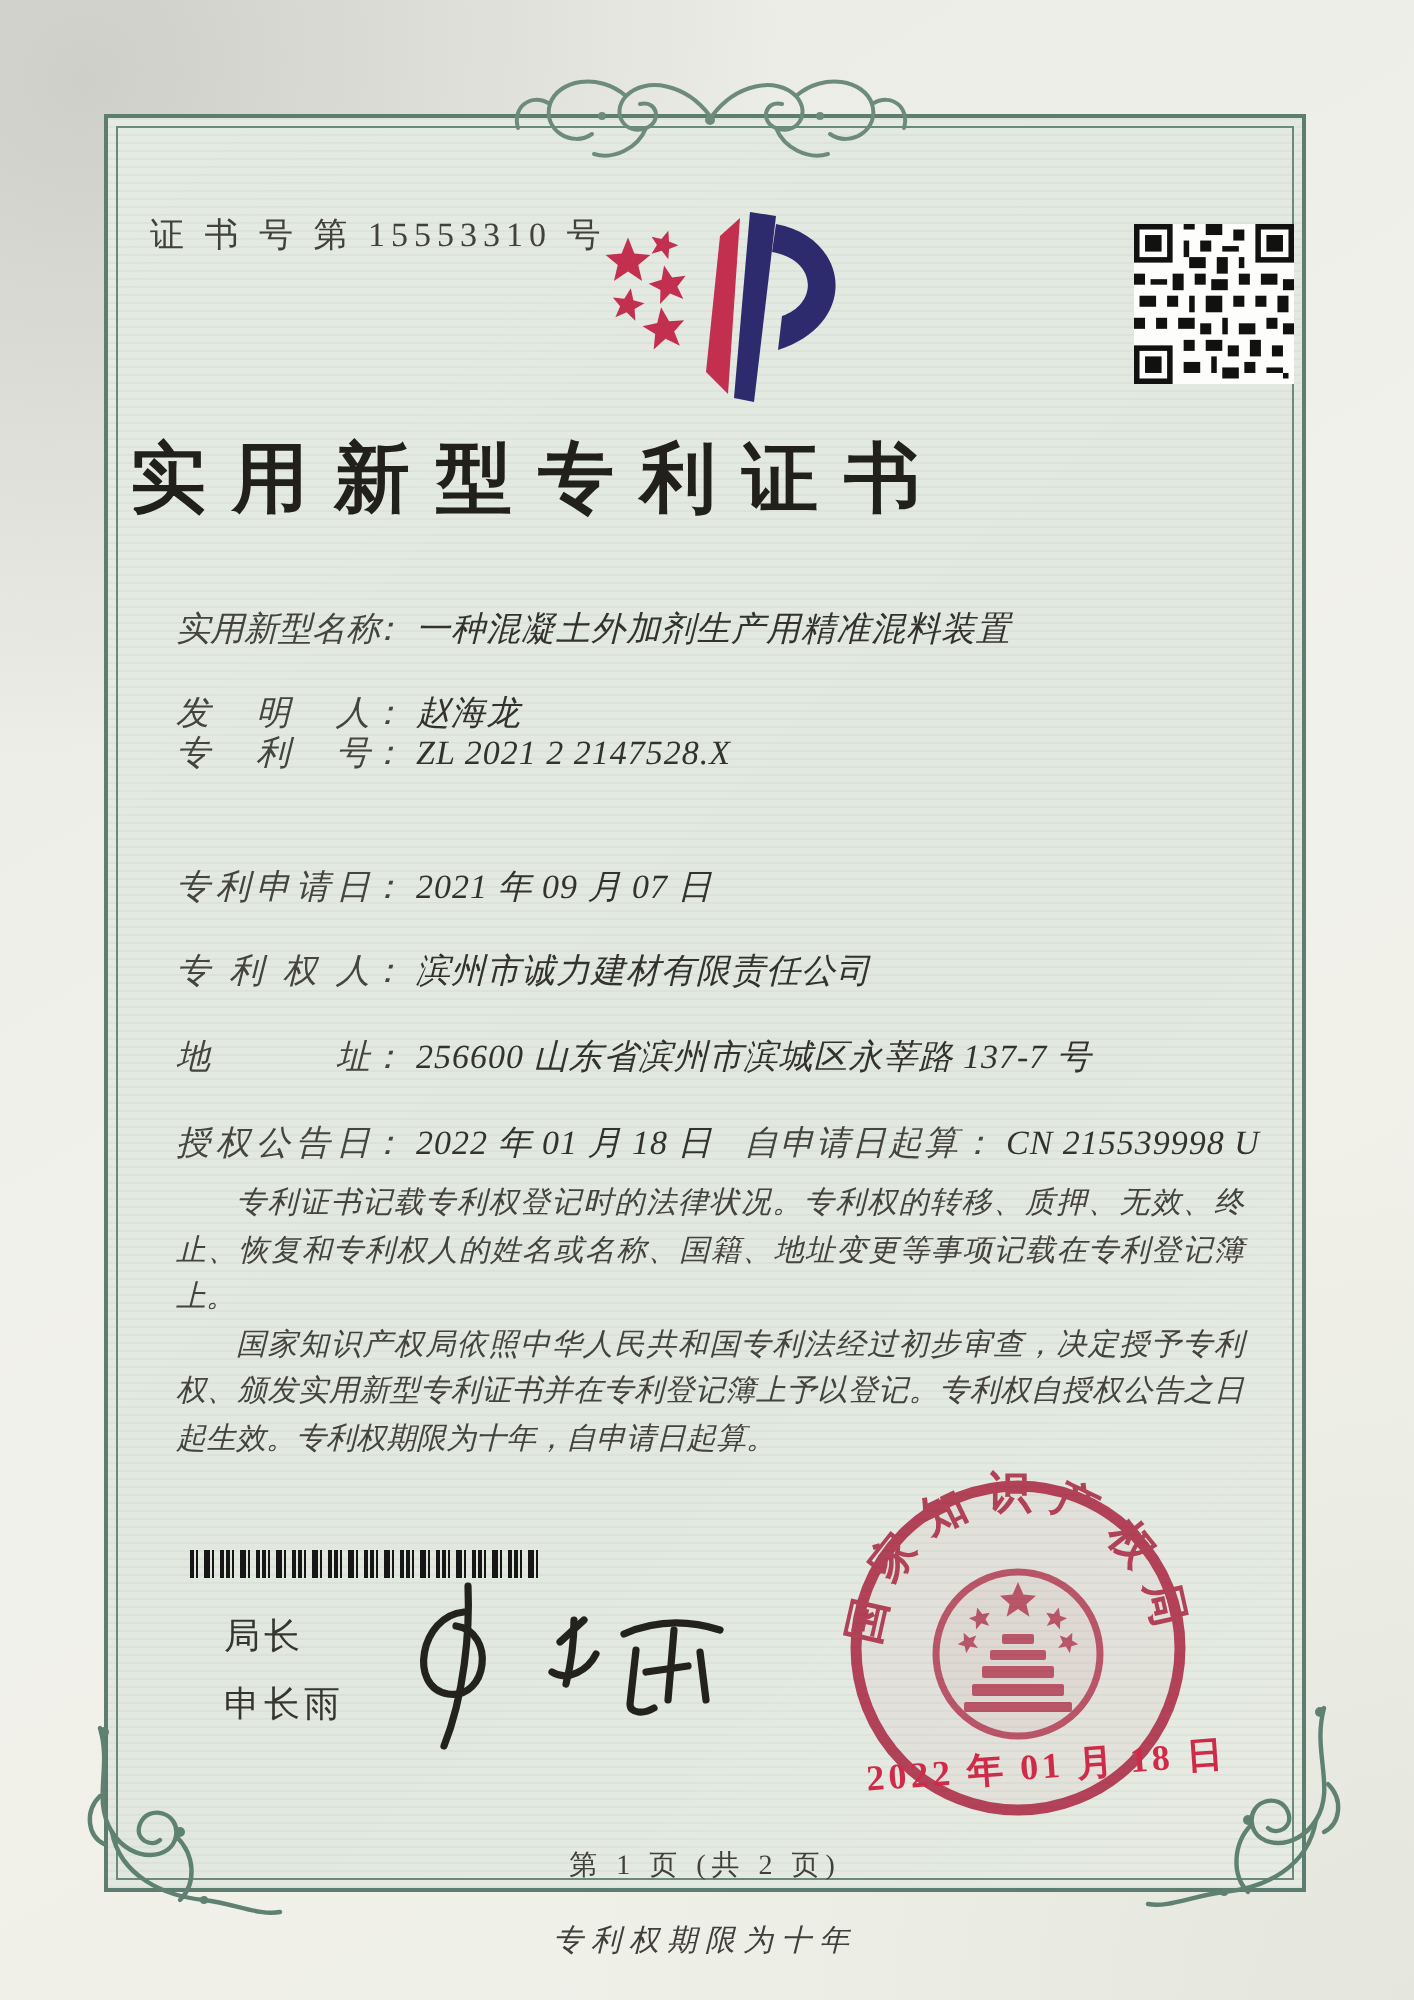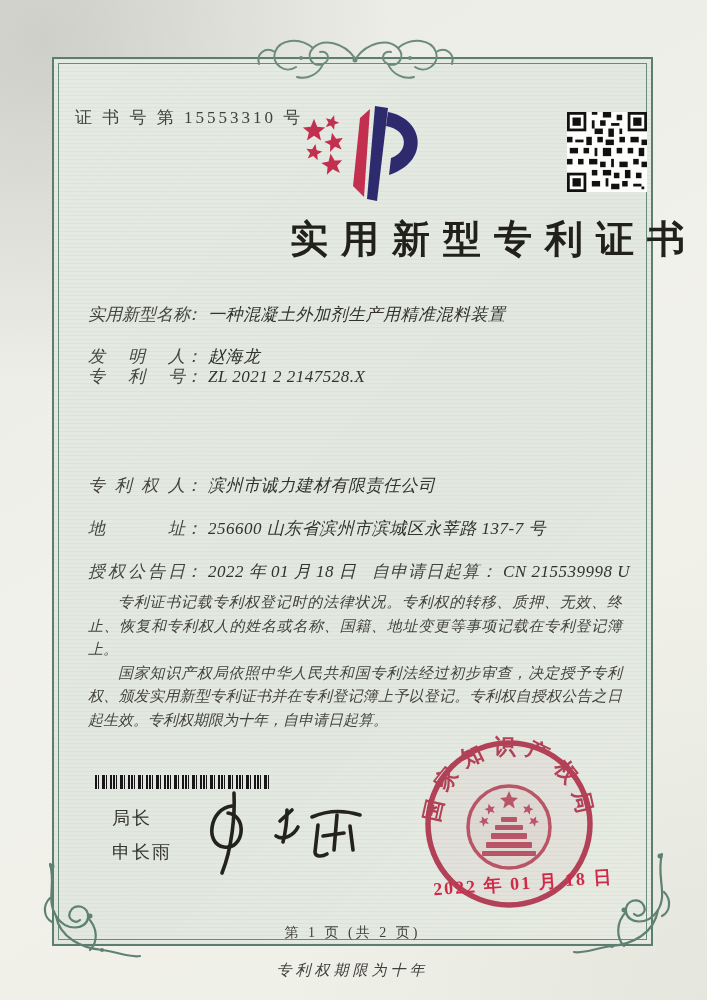--- a/index.html
+++ b/index.html
@@ -23,22 +23,22 @@
       linear-gradient(135deg,#e5eae2 0%,#e2e8e0 60%,#e7ebe2 100%);
     box-sizing:border-box;
   }
   .frame-inner{position:absolute;inset:4px;border:1px solid #6a8a7c;}
 
   .ornament{position:absolute;pointer-events:none;}
 
   
   .cert-no{position:absolute;left:75px;top:106px;font-size:17px;letter-spacing:3px;color:#42413d;}
   .title{
-    position:absolute;left:52px;top:214px;width:601px;text-align:right;
-    font-size:38px;font-weight:bold;letter-spacing:13px;text-indent:13px;color:#21201d;padding-left:45px;
+    position:absolute;left:52px;top:214px;width:601px;text-align:left;
+    font-size:38px;font-weight:bold;letter-spacing:13px;text-indent:13px;color:#21201d;
   }
   .row{position:absolute;left:88px;width:545px;font-size:17px;color:#3c3b37;white-space:nowrap;font-style:italic;}
   .lbl{display:inline-block;width:97px;text-align:justify;text-align-last:justify;vertical-align:top;color:#45443f;}
   .colon{display:inline-block;margin-right:6px;color:#45443f;}
   .val{color:#333230;letter-spacing:.5px;}
   .pair2{position:absolute;left:284px;top:0;}
   .pair2 .lbl2{letter-spacing:1px;color:#45443f;}
 
   .body-text{
     position:absolute;left:88px;top:591px;width:534px;
@@ -210,20 +210,23 @@
 
   <div class="row" style="top:303px;">
     <span class="lbl">实用新型名称</span><span class="colon">：</span><span class="val">一种混凝土外加剂生产用精准混料装置</span>
   </div>
   <div class="row" style="top:345px;">
     <span class="lbl">发明人</span><span class="colon">：</span><span class="val">赵海龙</span>
   </div>
   <div class="row" style="top:365px;">
     <span class="lbl">专利号</span><span class="colon">：</span><span class="val">ZL 2021 2 2147528.X</span>
   </div>
+  <div class="row" style="top:432px;">
+    <span class="lbl">专利申请日</span><span class="colon">：</span><span class="val">2021 年 09 月 07 日</span>
+  </div>
   <div class="row" style="top:474px;">
     <span class="lbl">专利权人</span><span class="colon">：</span><span class="val">滨州市诚力建材有限责任公司</span>
   </div>
   <div class="row" style="top:517px;">
     <span class="lbl">地址</span><span class="colon">：</span><span class="val">256600 山东省滨州市滨城区永莘路 137-7 号</span>
   </div>
   <div class="row" style="top:560px;">
     <span class="lbl">授权公告日</span><span class="colon">：</span><span class="val">2022 年 01 月 18 日</span>
     <span class="pair2">
       <span class="lbl2">自申请日起算</span><span class="colon">：</span><span class="val">CN 215539998 U</span>

